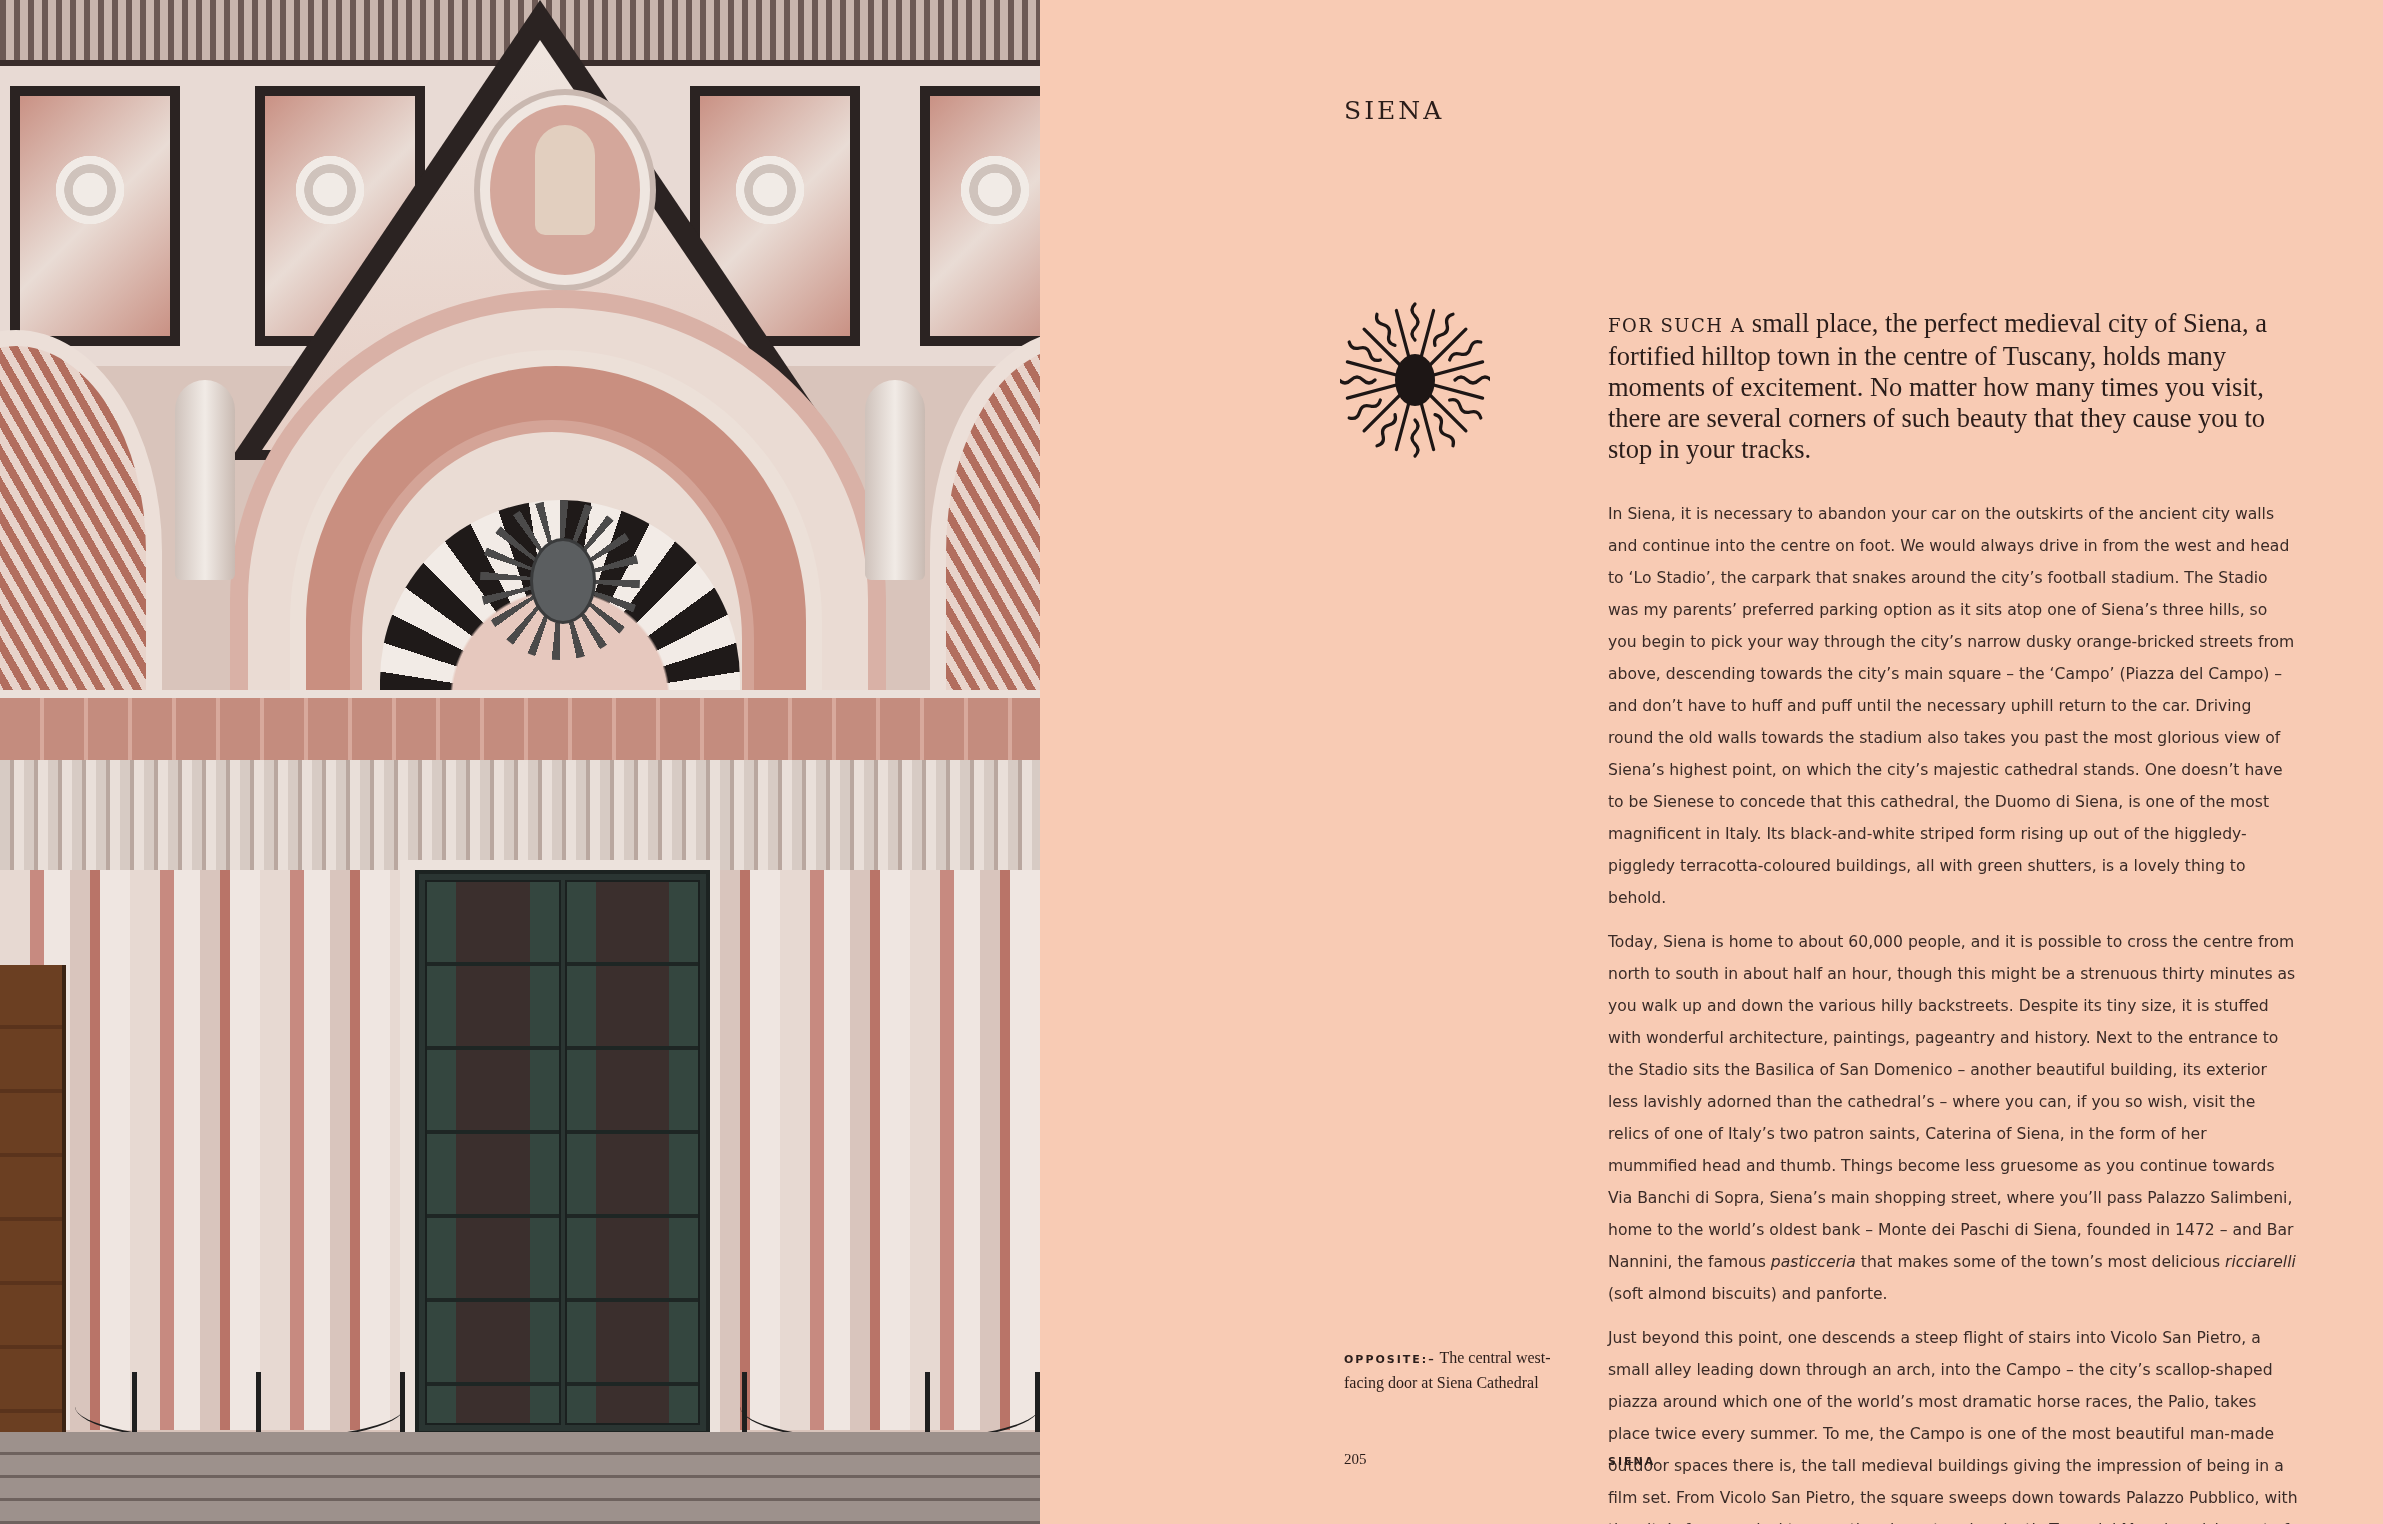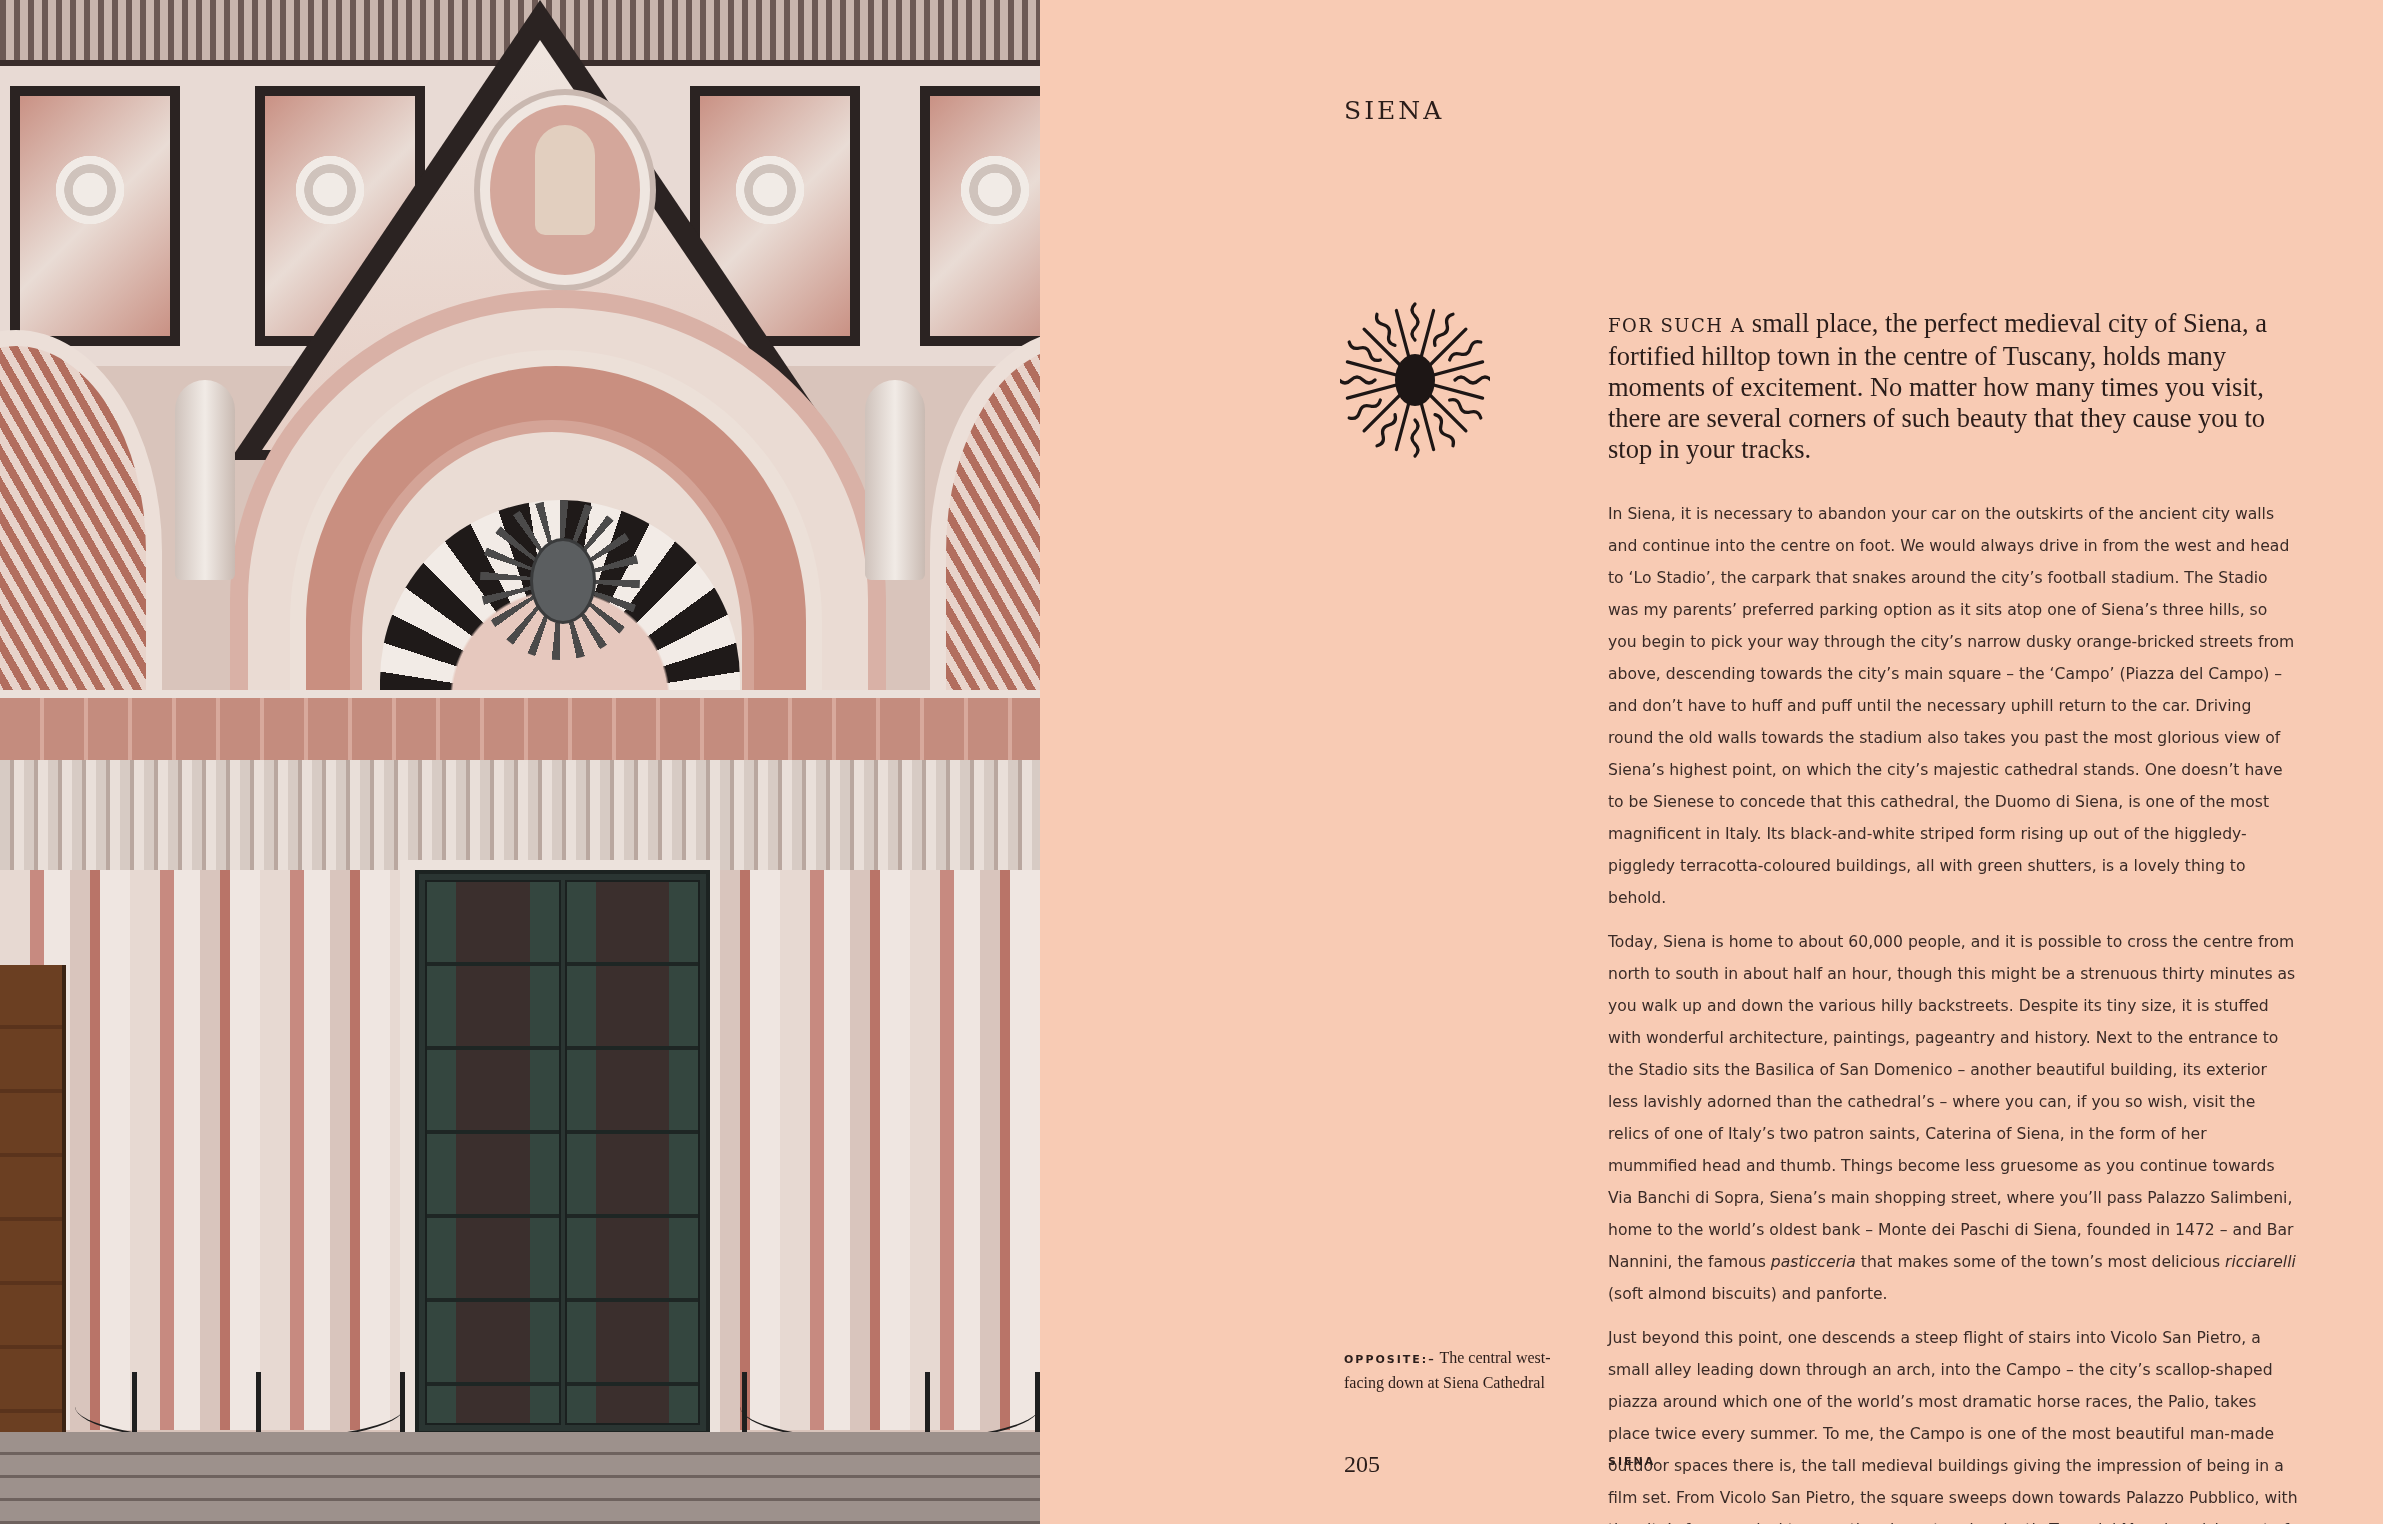--- a/index.html
+++ b/index.html
@@ -145,21 +145,21 @@
   .body-text em { font-style: italic; }
   .caption {
     position: absolute; left: 1344px; top: 1346px; width: 220px;
     font-family: "Liberation Serif", serif; font-size: 16px; line-height: 23px; color: #2a1d1a;
   }
   .caption .label {
     font-family: "DejaVu Sans", sans-serif; font-size: 11px; letter-spacing: 2px; font-weight: bold;
   }
   .folio {
     position: absolute; left: 1344px; top: 1451px;
-    font-family: "Liberation Serif", serif; font-size: 24px; color: #2a1d1a;
+    font-family: "Liberation Serif", serif; font-size: 15px; color: #2a1d1a;
   }
   .footer-section {
     position: absolute; left: 1608px; top: 1455px;
     font-family: "DejaVu Sans", sans-serif; font-size: 11px; font-weight: bold; letter-spacing: 2px; color: #2a1d1a;
   }
 </style>
 </head>
 <body>
 
 <div class="photo">
@@ -240,16 +240,16 @@
 </svg>
 
 <div class="lead"><span class="smallcaps">For such a</span><span> small place, the perfect medieval city of Siena, a fortified hilltop town in the centre of Tuscany, holds many moments of excitement. No matter how many times you visit, there are several corners of such beauty that they cause you to stop in your tracks.</span></div>
 
 <div class="body-text">
   <p>In Siena, it is necessary to abandon your car on the outskirts of the ancient city walls and continue into the centre on foot. We would always drive in from the west and head to ‘Lo Stadio’, the carpark that snakes around the city’s football stadium. The Stadio was my parents’ preferred parking option as it sits atop one of Siena’s three hills, so you begin to pick your way through the city’s narrow dusky orange-bricked streets from above, descending towards the city’s main square – the ‘Campo’ (Piazza del Campo) – and don’t have to huff and puff until the necessary uphill return to the car. Driving round the old walls towards the stadium also takes you past the most glorious view of Siena’s highest point, on which the city’s majestic cathedral stands. One doesn’t have to be Sienese to concede that this cathedral, the Duomo di Siena, is one of the most magnificent in Italy. Its black-and-white striped form rising up out of the higgledy-piggledy terracotta-coloured buildings, all with green shutters, is a lovely thing to behold.</p>
   <p><span>Today, Siena is home to about 60,000 people, and it is possible to cross the centre from north to south in about half an hour, though this might be a strenuous thirty minutes as you walk up and down the various hilly backstreets. Despite its tiny size, it is stuffed with wonderful architecture, paintings, pageantry and history. Next to the entrance to the Stadio sits the Basilica of San Domenico – another beautiful building, its exterior less lavishly adorned than the cathedral’s – where you can, if you so wish, visit the relics of one of Italy’s two patron saints, Caterina of Siena, in the form of her mummified head and thumb. Things become less gruesome as you continue towards Via Banchi di Sopra, Siena’s main shopping street, where you’ll pass Palazzo Salimbeni, home to the world’s oldest bank – Monte dei Paschi di Siena, founded in 1472 – and Bar Nannini, the famous </span><em>pasticceria</em><span> that makes some of the town’s most delicious </span><em>ricciarelli</em><span> (soft almond biscuits) and panforte.</span></p>
   <p>Just beyond this point, one descends a steep flight of stairs into Vicolo San Pietro, a small alley leading down through an arch, into the Campo – the city’s scallop-shaped piazza around which one of the world’s most dramatic horse races, the Palio, takes place twice every summer. To me, the Campo is one of the most beautiful man-made outdoor spaces there is, the tall medieval buildings giving the impression of being in a film set. From Vicolo San Pietro, the square sweeps down towards Palazzo Pubblico, with the city’s famous clocktower – the elegant and majestic Torre del Mangia – rising out of its castellated top. When I was a child my parents would often make us walk the 87 metres to the top of the tower, an activity I loathed as I hate heights. The spiral internal staircase is only one person wide, so if you encounter oncoming traffic in the form of other visitors descending the stairs, it becomes quite a manoeuvre to get past one another safely. Of course,</p>
 </div>
 
-<div class="caption"><span class="label">OPPOSITE:–</span><span> The central west-facing down at Siena Cathedral</span></div>
+<div class="caption"><span class="label">OPPOSITE:–</span><span> The central west-facing door at Siena Cathedral</span></div>
 
 <div class="folio">205</div>
 <div class="footer-section">SIENA</div>
 
 </body></html>

